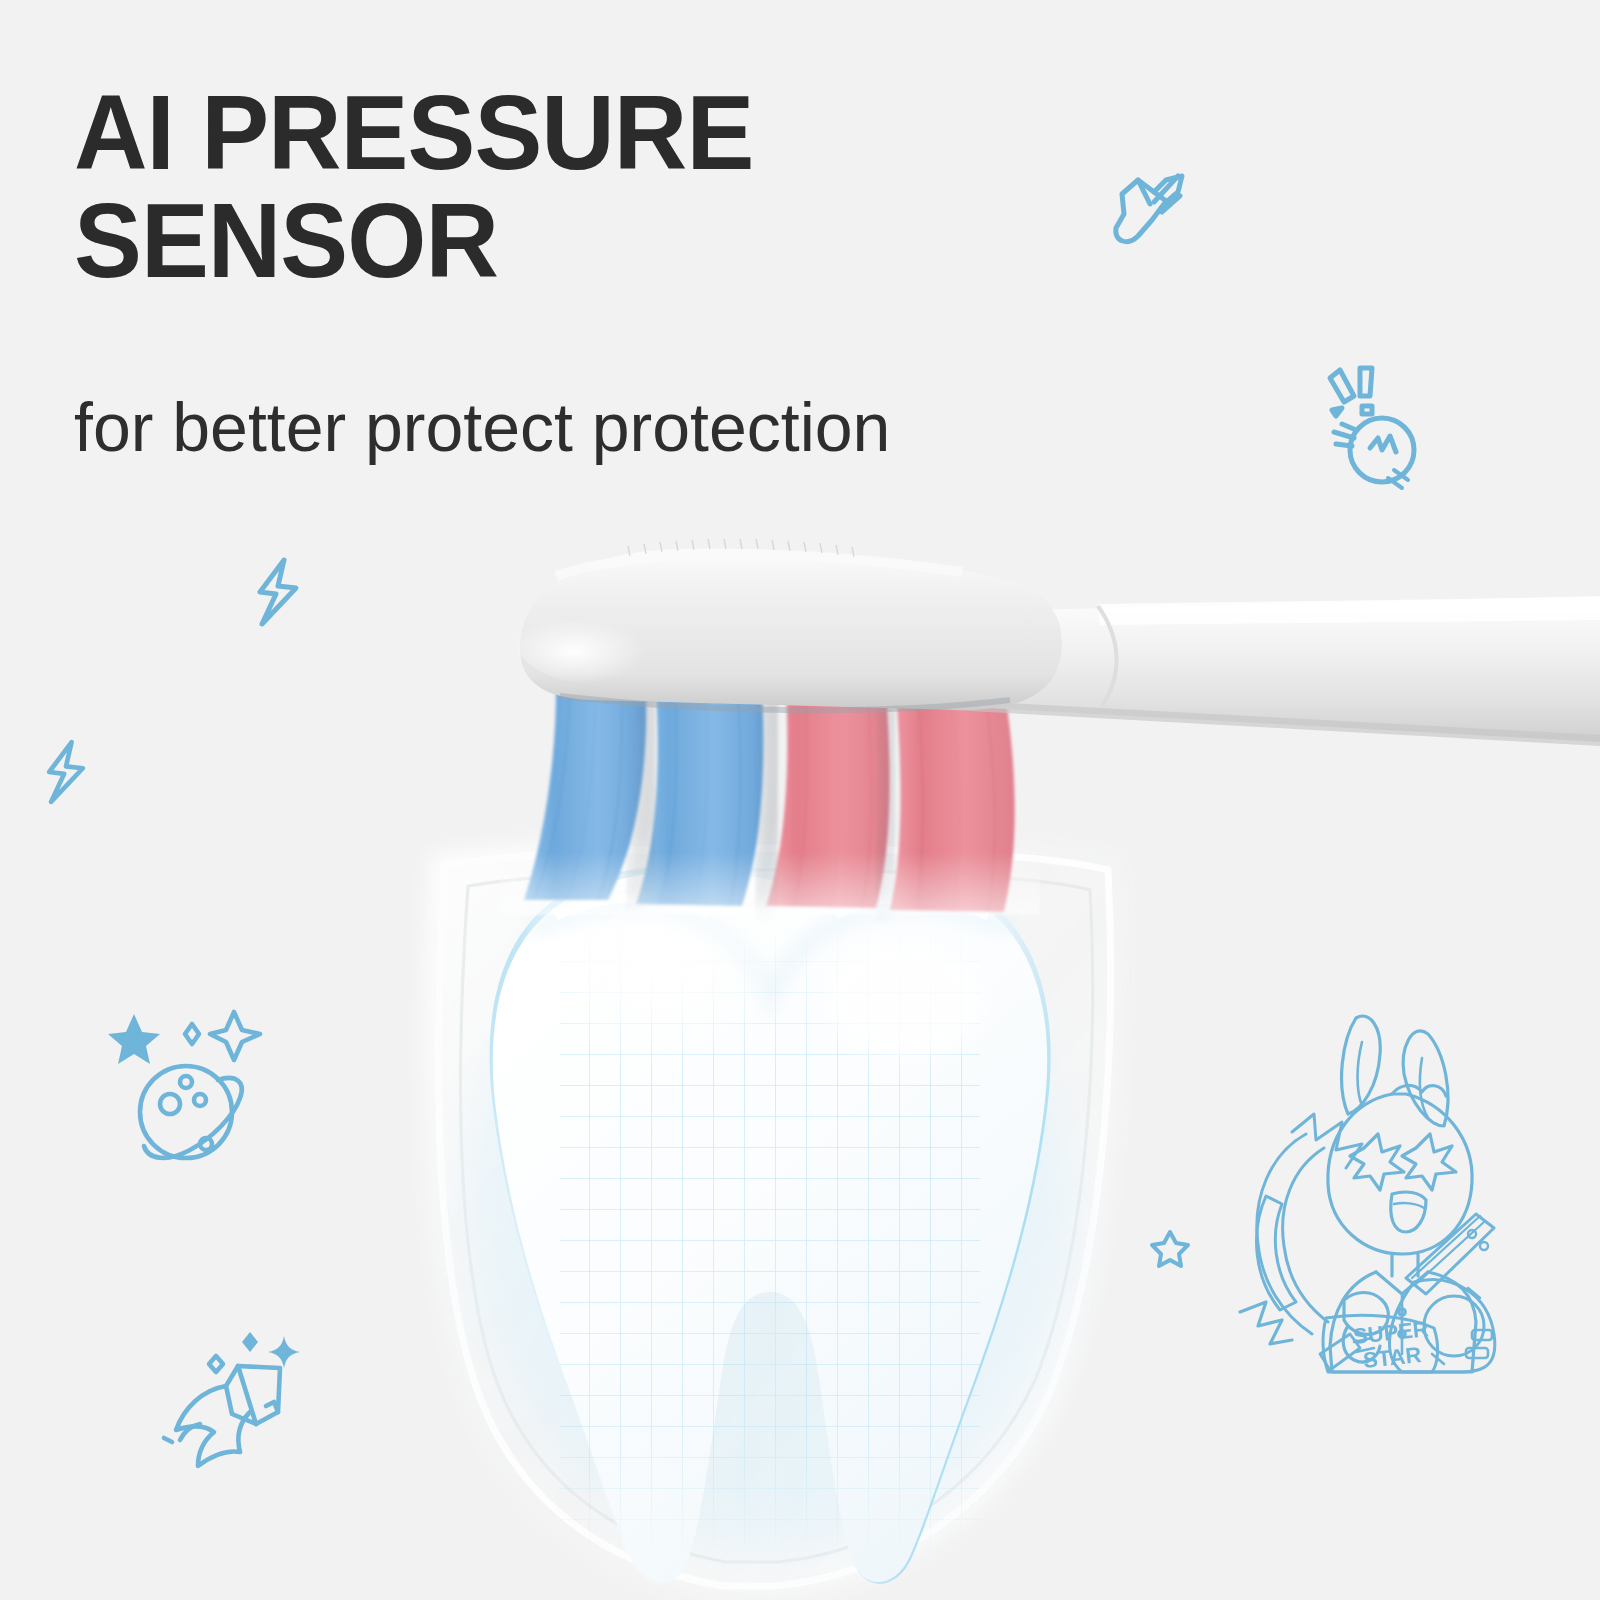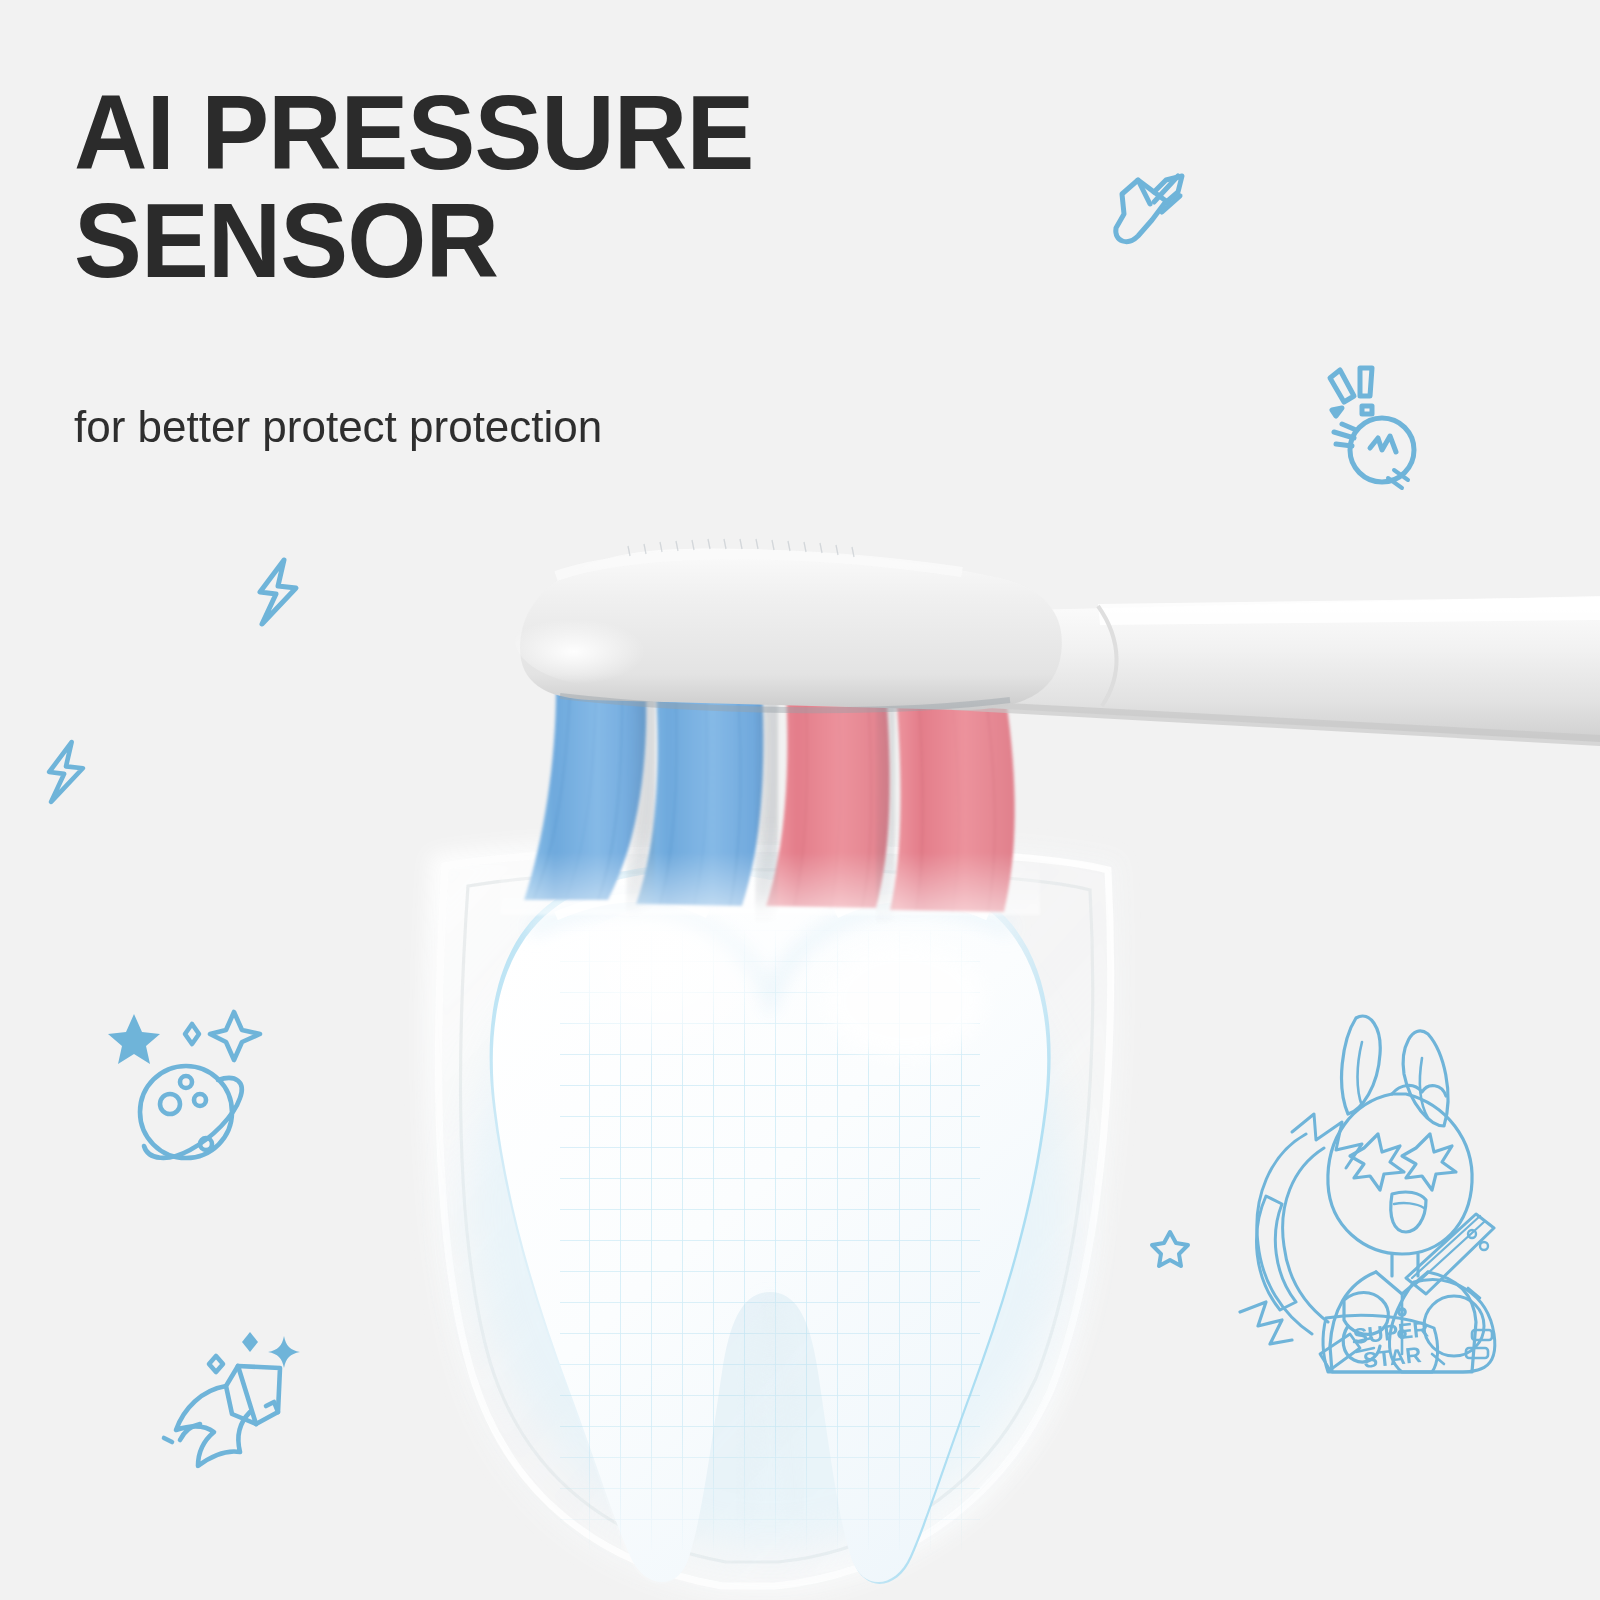--- a/index.html
+++ b/index.html
@@ -34,21 +34,21 @@
     white-space: nowrap;
     transform: scaleX(0.96);
     transform-origin: left center;
   }
   #subhead {
     position: absolute;
     left: 74px;
     top: 392px;
     font-family: "Liberation Sans", sans-serif;
     font-weight: 400;
-    font-size: 44px;
+    font-size: 68px;
     line-height: 70px;
     color: #2e2e2e;
     white-space: nowrap;
   }
 
   
   .doodle {
     position: absolute;
     pointer-events: none;
   }

